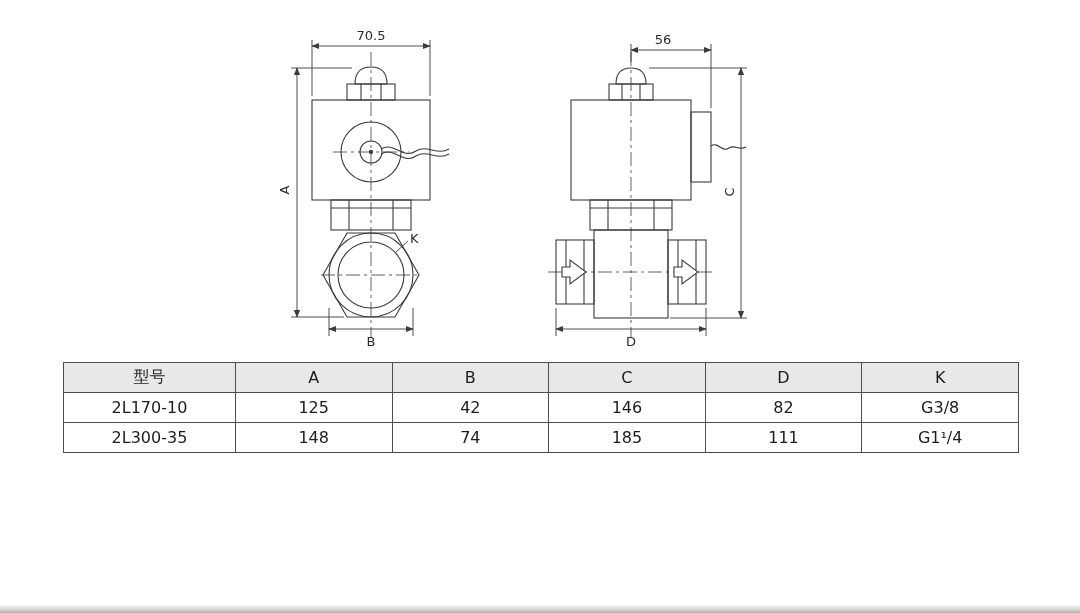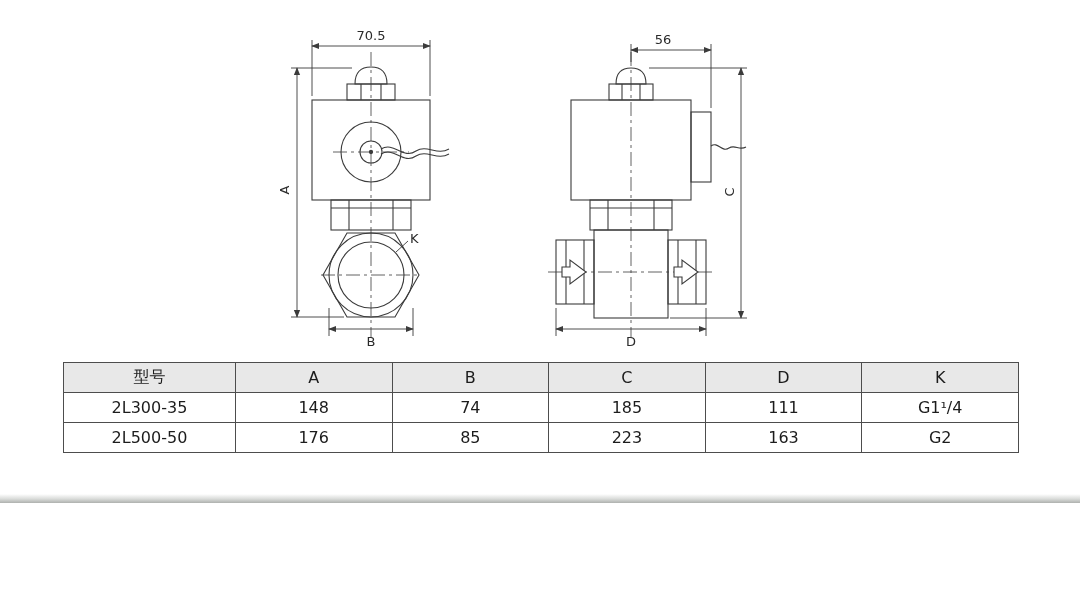--- a/index.html
+++ b/index.html
@@ -1,18 +1,18 @@
 <!DOCTYPE html>
 <html><head>
 <meta charset="utf-8">
 <style>
   * { margin:0; padding:0; box-sizing:border-box; }
   html,body { background:#ffffff; }
   body { font-family:"DejaVu Sans","Liberation Sans",sans-serif; }
-  .page { position:relative; width:1080px; height:503px; background:#ffffff; overflow:hidden; }
+  .page { position:relative; width:1080px; height:613px; background:#ffffff; overflow:hidden; }
   .drawing { position:absolute; top:0; left:0; }
   .spec { position:absolute; top:362px; left:63px; width:956px; border-collapse:collapse;
           font-size:16px; color:#1c1c1c; table-layout:fixed; }
   .spec th, .spec td { border:1px solid #4d4d4d; text-align:center; height:30px;
                        font-weight:400; padding:0; white-space:nowrap; }
   .spec thead th { background:#e8e8e8; }
   .col-model { width:18%; }
   .col-dim { width:16.4%; }
   .bottom-strip { position:absolute; left:0; right:0; bottom:0; height:9px;
                   background:linear-gradient(180deg,#ffffff 0%,#d9dbd9 55%,#aeb1ae 100%); }
@@ -146,32 +146,32 @@
         <th>型号</th>
         <th>A</th>
         <th>B</th>
         <th>C</th>
         <th>D</th>
         <th>K</th>
       </tr>
     </thead>
     <tbody>
       <tr>
+        <td>2L170-10</td>
+        <td>125</td>
+        <td>42</td>
+        <td>146</td>
+        <td>82</td>
+        <td>G3/8</td>
+      </tr>
+      <tr>
         <td>2L300-35</td>
         <td>148</td>
         <td>74</td>
         <td>185</td>
         <td>111</td>
         <td>G1¹/4</td>
-      </tr>
-      <tr>
-        <td>2L500-50</td>
-        <td>176</td>
-        <td>85</td>
-        <td>223</td>
-        <td>163</td>
-        <td>G2</td>
       </tr>
     </tbody>
   </table>
 
   <div class="bottom-strip"></div>
 </div>
 
 </body></html>

